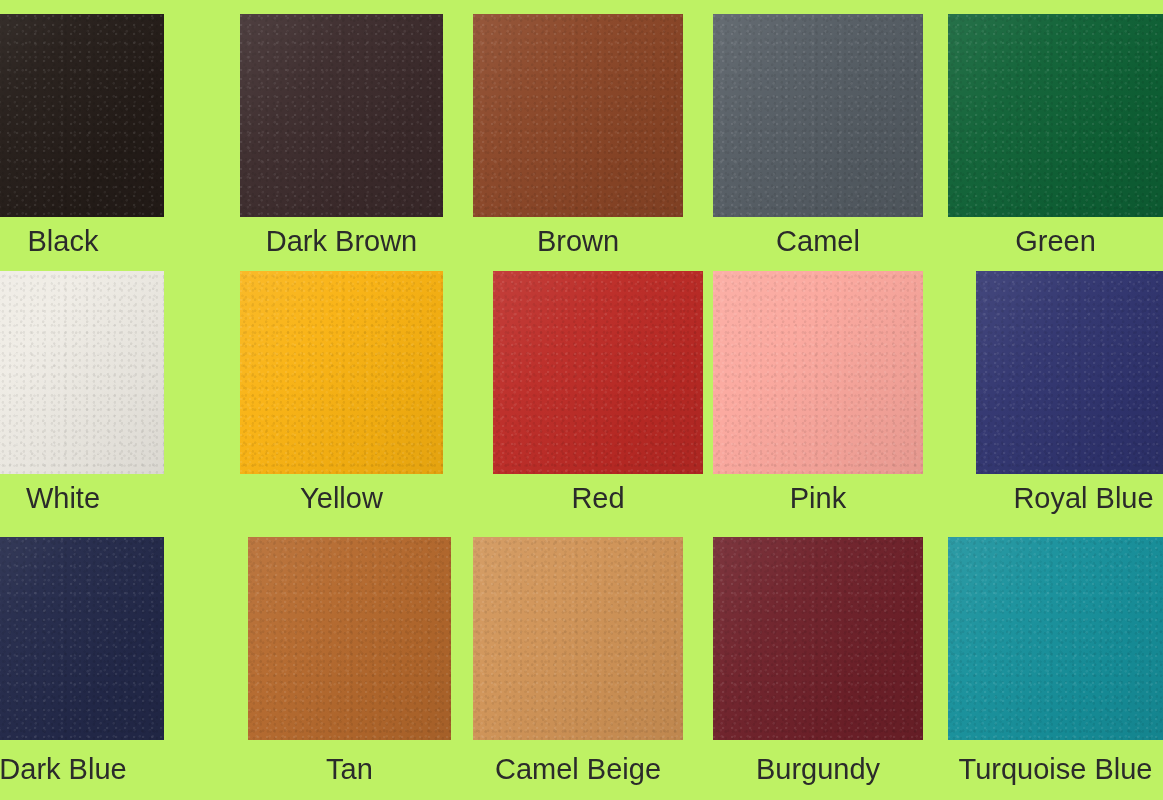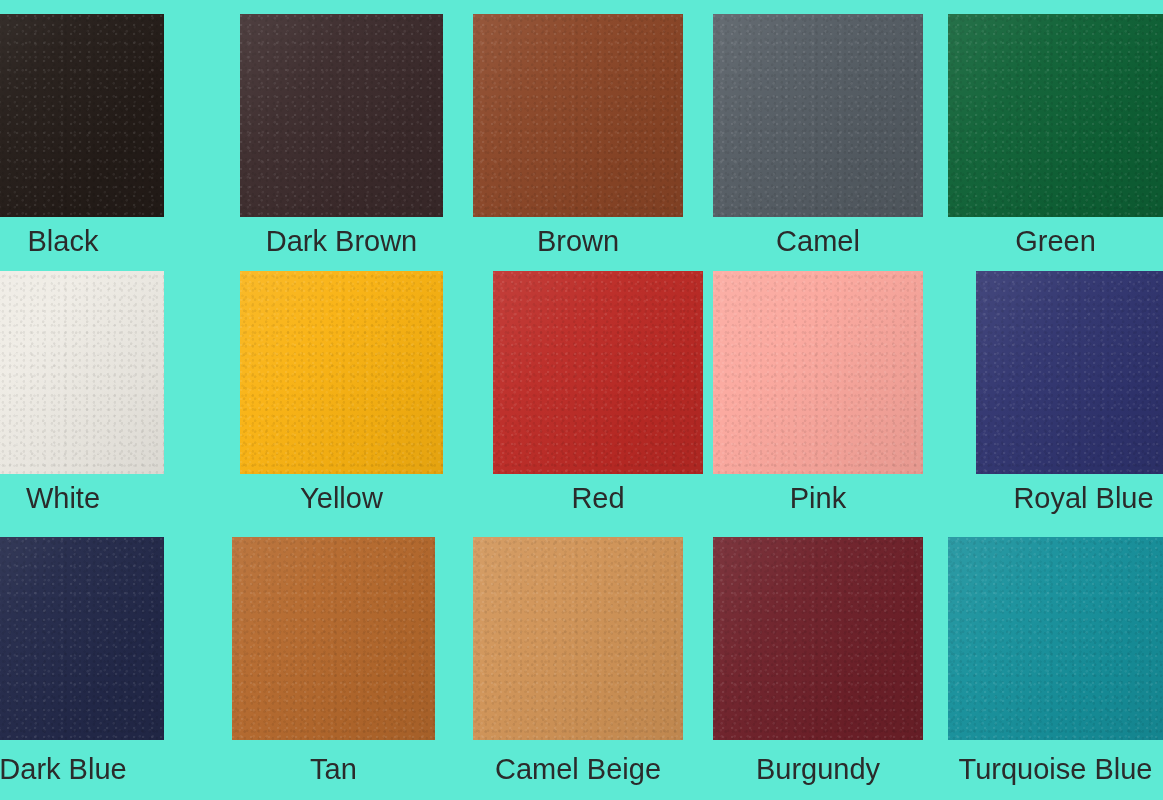--- a/index.html
+++ b/index.html
@@ -76,21 +76,21 @@
     font-family: "Liberation Sans", sans-serif;
     white-space: nowrap;
   }
 
   
   .row-3 .label { top: 212px; }
 </style>
 </head>
 <body>
 
-<div id="chart" style="background: #5eead4;">
+<div id="chart" style="background: #bef264;">
     <div class="swatch-cell row-1" style="left: -38px; top: 14px; width: 202px; height: 250px;">
       <div class="swatch" style="background: rgb(36, 28, 24);">
         <div class="grain"></div>
         <div class="sheen"></div>
       </div>
       <div class="label" style="color: rgb(43, 43, 43);">Black</div>
     </div>
     <div class="swatch-cell row-1" style="left: 240px; top: 14px; width: 203px; height: 250px; padding-left: 12px;">
       <div class="swatch" style="background: rgb(59, 42, 43);">
         <div class="grain"></div>
@@ -154,21 +154,21 @@
       </div>
       <div class="label" style="color: rgb(43, 43, 43);">Royal Blue</div>
     </div>
     <div class="swatch-cell row-3" style="left: -38px; top: 537px; width: 202px; height: 250px;">
       <div class="swatch" style="background: rgb(35, 41, 74);">
         <div class="grain"></div>
         <div class="sheen"></div>
       </div>
       <div class="label" style="color: rgb(43, 43, 43);">Dark Blue</div>
     </div>
-    <div class="swatch-cell row-3" style="left: 232px; top: 537px; width: 203px; height: 250px;">
+    <div class="swatch-cell row-3" style="left: 248px; top: 537px; width: 203px; height: 250px;">
       <div class="swatch" style="background: rgb(180, 104, 44);">
         <div class="grain"></div>
         <div class="sheen"></div>
       </div>
       <div class="label" style="color: rgb(43, 43, 43);">Tan</div>
     </div>
     <div class="swatch-cell row-3" style="left: 473px; top: 537px; width: 210px; height: 250px;">
       <div class="swatch" style="background: rgb(208, 147, 86);">
         <div class="grain"></div>
         <div class="sheen"></div>

